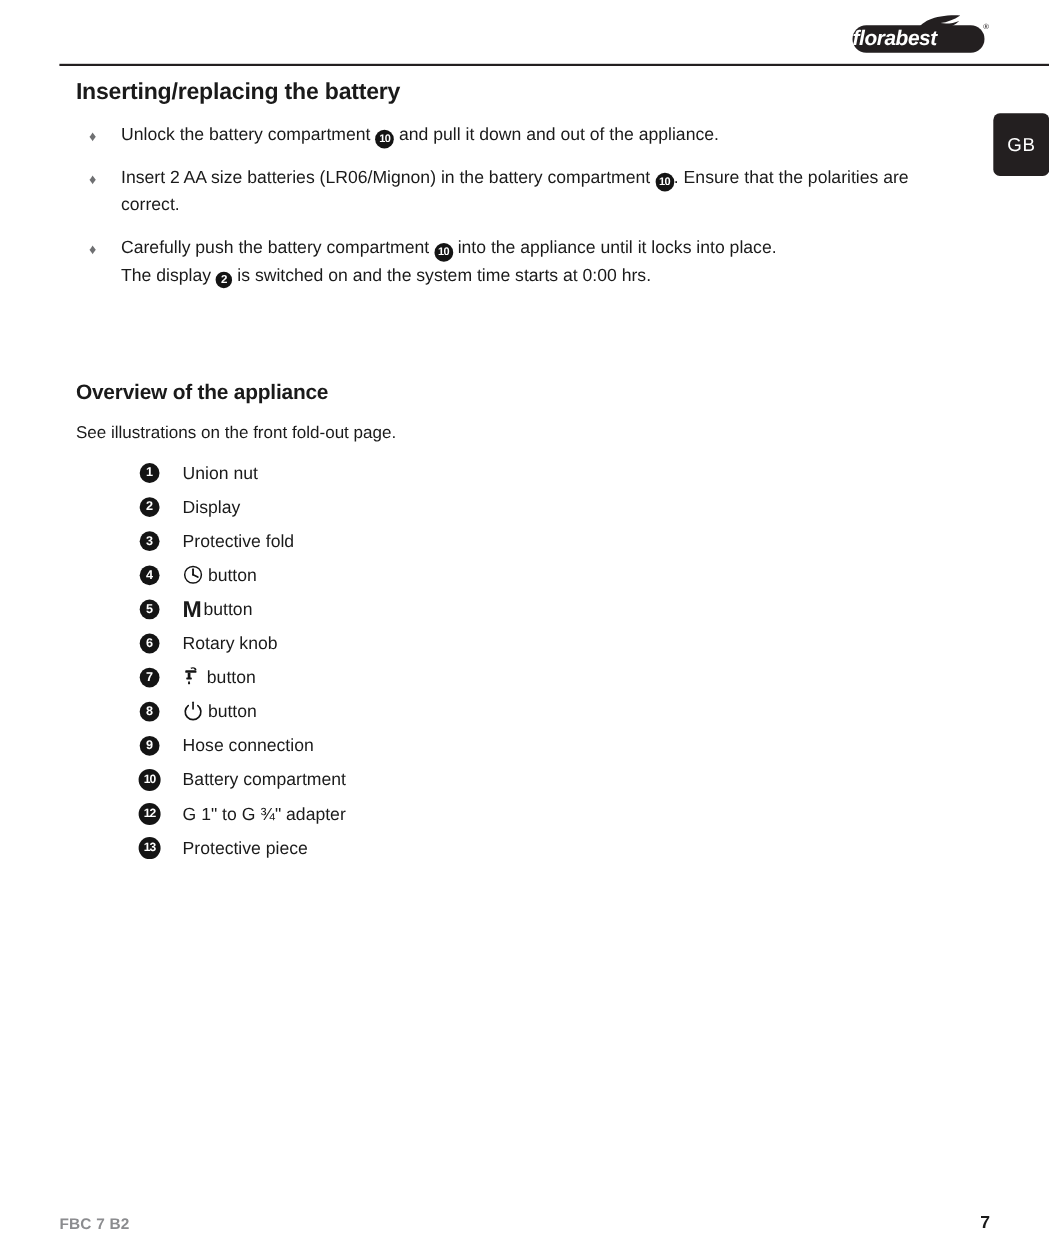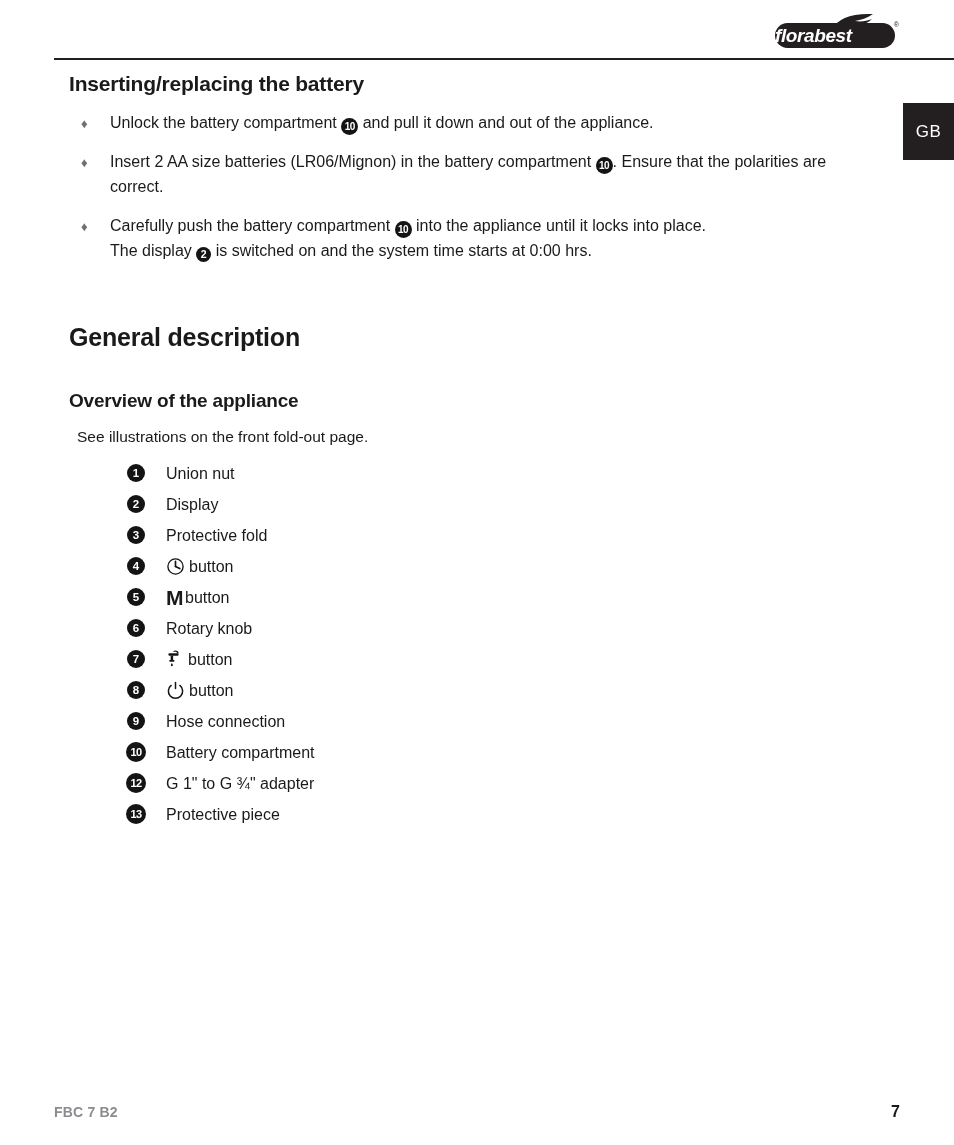--- a/index.html
+++ b/index.html
@@ -81,20 +81,21 @@
     top: 103px;
     width: 51px;
     height: 57px;
     background: #231f20;
     color: #ffffff;
     font-size: 17px;
     letter-spacing: 0.5px;
     display: flex;
     align-items: center;
     justify-content: center;
+    border-radius: 6px;
   }
 
   
   .content {
     position: absolute;
     left: 69px;
     top: 72px;
     width: 800px;
   }
 
@@ -110,21 +111,21 @@
   }
   h2.sub-title {
     font-size: 19px;
     font-weight: bold;
     margin: 0 0 16px 0;
     letter-spacing: -0.2px;
     color: #1a1a1a;
   }
   .plain {
     font-size: 15.5px;
-    margin: 8px;
+    margin: 0;
     color: #1a1a1a;
   }
 
   .bullets {
     margin: 0;
     padding: 0;
     list-style: none;
   }
   .bullets li {
     position: relative;
@@ -268,21 +269,20 @@
       </li>
       <li>
         <span class="diamond">♦</span>
         <span>Carefully push the battery compartment <span class="num n2">10</span> into the appliance until it locks into place.</span>
         <span class="sub-line">The display <span class="num n1">2</span> is switched on and the system time starts at 0:00 hrs.</span>
       </li>
     </ul>
 
     <div class="spacer-big"></div>
 
-    <h1 class="sec-title big">General description</h1>
 
     <div class="spacer-mid"></div>
 
     <h2 class="sub-title">Overview of the appliance</h2>
 
     <p class="plain">See illustrations on the front fold-out page.</p>
 
     <ul class="parts">
         <li><span class="badge w1">1</span><span class="label">Union nut</span></li>
         <li><span class="badge w1">2</span><span class="label">Display</span></li>

